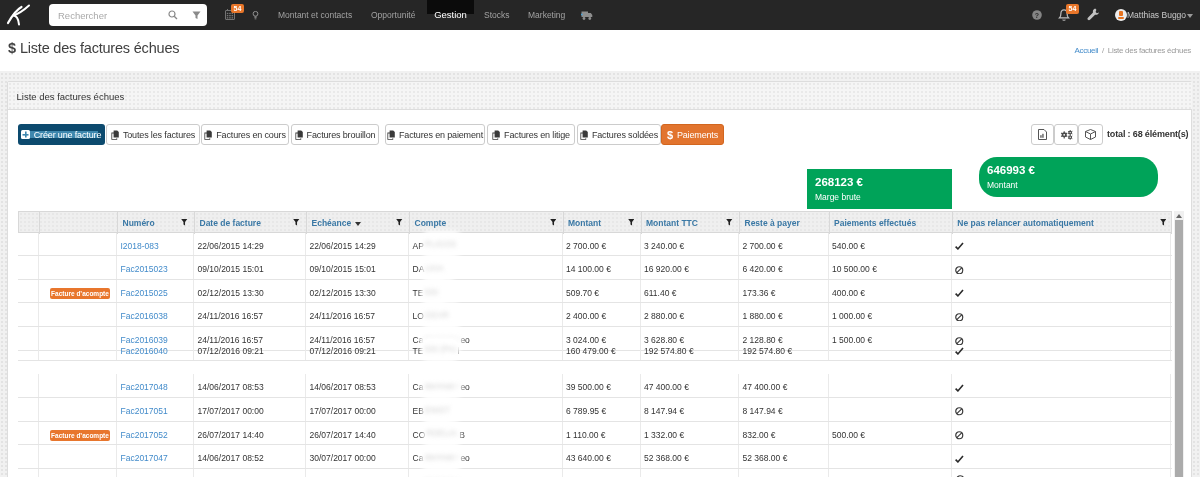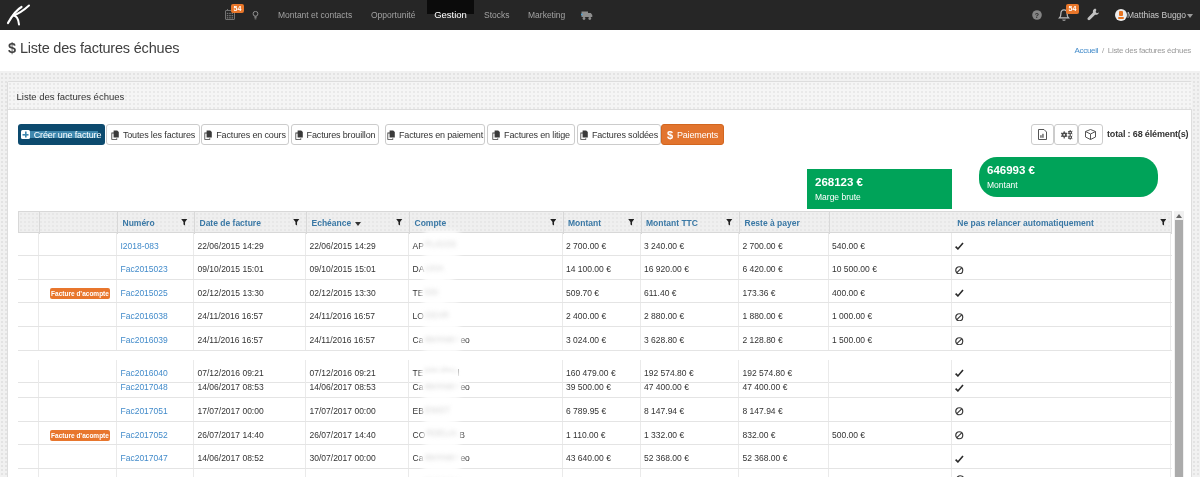--- a/index.html
+++ b/index.html
@@ -65,20 +65,30 @@
 </head>
 <body>
 
 <div id="topbar">
 
   <svg id="logo" style="left:6px;top:3px;" width="26" height="24" viewBox="0 0 26 24">
     <path d="M2 20 C6 13 10 7 15.5 4" stroke="#fff" stroke-width="2.2" fill="none" stroke-linecap="round"></path>
     <path d="M23 2.5 C17.5 7.5 12.5 11 7 12.5 C10.5 12.5 12.5 16.5 13 21.5" stroke="#fff" stroke-width="2" fill="none" stroke-linecap="round"></path>
   </svg>
 
+  <div id="searchbox">
+    <div class="ph">Rechercher</div>
+    <svg style="position:absolute;left:119px;top:6px;" width="10" height="10" viewBox="0 0 10 10">
+        <circle cx="4" cy="4" r="3" fill="none" stroke="#888" stroke-width="1.2"></circle>
+        <line x1="6.2" y1="6.2" x2="9" y2="9" stroke="#888" stroke-width="1.3"></line>
+      </svg>
+    <svg style="position:absolute;left:143px;top:7px;" width="9" height="9" viewBox="0 0 9 9">
+        <path d="M0.5 0.5 L8.5 0.5 L5.5 4.5 L5.5 8 L3.5 7 L3.5 4.5 Z" fill="#8a8a8a"></path>
+      </svg>
+  </div>
 
   <svg style="position:absolute;left:225px;top:9px;" width="10" height="11" viewBox="0 0 10 11">
       <rect x="0.5" y="1.5" width="9" height="9" rx="0.5" fill="none" stroke="#737373" stroke-width="1"></rect>
       <line x1="2.5" y1="0" x2="2.5" y2="2" stroke="#737373" stroke-width="1"></line>
       <line x1="7" y1="0" x2="7" y2="2" stroke="#737373" stroke-width="1"></line>
       <g fill="#787878">
         <rect x="1.8" y="3.8" width="1.5" height="1.3"></rect>
         <rect x="4.2" y="3.8" width="1.5" height="1.3"></rect>
         <rect x="6.6" y="3.8" width="1.5" height="1.3"></rect>
         <rect x="1.8" y="6" width="1.5" height="1.3"></rect>
@@ -252,20 +262,23 @@
         </div>
       <div class="th c7">
           <span class="lbl">Montant TTC</span>
           <svg class="funnel" width="6.5" height="7" viewBox="0 0 7 8">
             <path d="M0 0 L7 0 L4.4 3.5 L4.4 7.5 L2.6 6.4 L2.6 3.5 Z" fill="#222"></path>
           </svg>
         </div>
       <div class="th c8">
           <span class="lbl">Reste à payer</span>
         </div>
+      <div class="th c9">
+          <span class="lbl">Paiements effectués</span>
+        </div>
       <div class="th c10">
           <span class="lbl">Ne pas relancer automatiquement</span>
           <svg class="funnel" style="right:4.5px;" width="6.5" height="7" viewBox="0 0 7 8">
             <path d="M0 0 L7 0 L4.4 3.5 L4.4 7.5 L2.6 6.4 L2.6 3.5 Z" fill="#222"></path>
           </svg>
         </div>
     </div>
     <div id="tbody">
 <div class="row" style="top:22.00px;">
 <div class="cell c0" style="left:-1px;width:22px;"></div>
@@ -340,21 +353,21 @@
 <div class="cell c5"><span class="txt">Ca<span class="redact" style="width:35px;"><i>sterman vid</i></span>eo</span></div>
 <div class="cell c6"><span class="txt">3 024.00 €</span></div>
 <div class="cell c7"><span class="txt">3 628.80 €</span></div>
 <div class="cell c8"><span class="txt">2 128.80 €</span></div>
 <div class="cell c9"><span class="txt">1 500.00 €</span></div>
 <div class="cell c10"><span class="txt"><svg width="8.5" height="8.5" viewBox="0 0 8.5 8.5" style="margin-top:9.5px;">
                 <circle cx="4.25" cy="4.25" r="3.5" fill="none" stroke="#3a3a3a" stroke-width="1.2"></circle>
                 <line x1="1.8" y1="6.7" x2="6.7" y2="1.8" stroke="#3a3a3a" stroke-width="1.2"></line>
               </svg></span></div>
 </div>
-<div class="row" style="top:149px;">
+<div class="row" style="top:127px;">
 <div class="cell c0" style="left:-1px;width:22px;"></div>
 <div class="cell c1"></div>
 <div class="cell c2"><span class="txt"><a class="fac">Fac2016040</a></span></div>
 <div class="cell c3"><span class="txt">07/12/2016 09:21</span></div>
 <div class="cell c4"><span class="txt">07/12/2016 09:21</span></div>
 <div class="cell c5"><span class="txt">TE<span class="redact" style="width:32px;"><i>SSI (Pro</i></span>l</span></div>
 <div class="cell c6"><span class="txt">160 479.00 €</span></div>
 <div class="cell c7"><span class="txt">192 574.80 €</span></div>
 <div class="cell c8"><span class="txt">192 574.80 €</span></div>
 <div class="cell c9"><span class="txt"></span></div>

